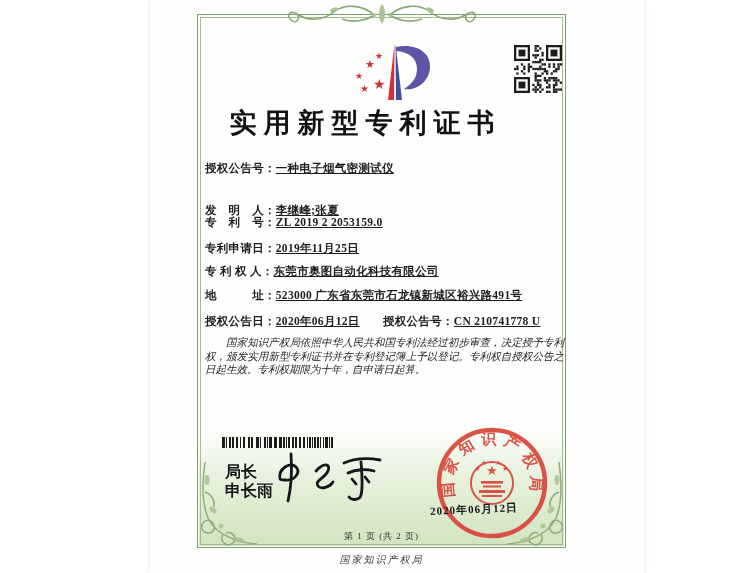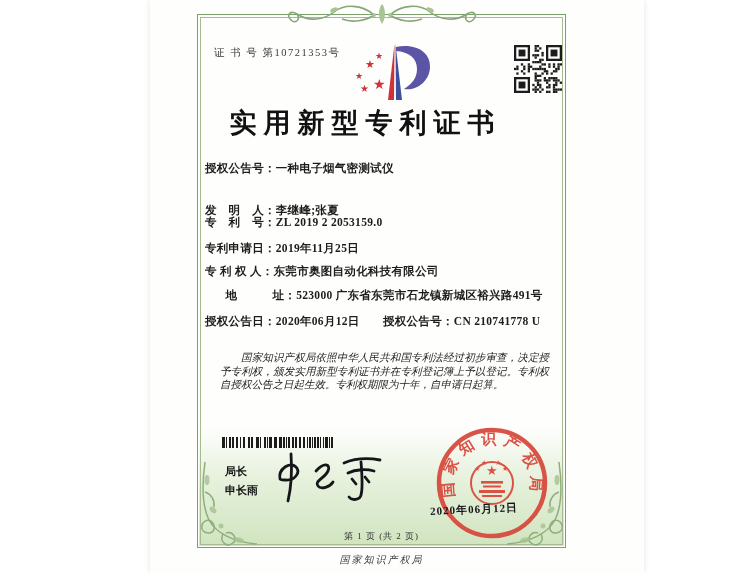--- a/index.html
+++ b/index.html
@@ -12,27 +12,27 @@
   .green-wash{left:199px;top:428px;width:365px;height:118px;background:linear-gradient(to bottom,rgba(214,232,199,0) 0%,rgba(205,227,185,0.45) 40%,rgba(197,222,176,0.80) 100%);}
   .flourish-top{left:282px;top:1px;width:200px;height:27px;}
   .flourish-bl{left:199px;top:462px;width:62px;height:85px;}
   .flourish-br{left:503px;top:462px;width:62px;height:85px;transform:scaleX(-1);}
   .cert-no{left:214px;top:46px;font-size:10.5px;letter-spacing:1.5px;color:#3a3a3a;}
   .logo{left:347px;top:41px;width:96px;height:63px;}
   .qr{left:514px;top:45px;width:48px;height:48px;}
   .title{left:181px;top:105px;width:369px;text-align:center;font-size:27px;font-weight:bold;letter-spacing:7px;color:#111;}
   .fields{left:205px;top:154px;width:358px;}
   .field-row{position:absolute;left:0;width:358px;font-size:11.5px;font-weight:600;color:#1d1d1d;letter-spacing:0.3px;white-space:nowrap;}
-  .field-row .val{font-weight:600;}
-  .fr1{top:7px;}.fr2{top:34px;margin-top:15px;}.fr3{top:61px;}.fr4{top:87px;}.fr5{top:110px;}.fr6{top:134px;text-align:center;}.fr7{top:160px;}
+  .field-row .val{font-weight:600;text-decoration:underline;}
+  .fr1{top:7px;}.fr2{top:34px;margin-top:15px;}.fr3{top:61px;}.fr4{top:87px;}.fr5{top:110px;}.fr6{top:134px;}.fr7{top:160px;}
   .pair2{position:absolute;left:178px;top:0;}
   .body-text{left:205px;top:336px;width:359px;font-size:10.5px;line-height:13.5px;font-style:italic;color:#1c1c1c;}
-  .body-text p{margin:15px;text-indent:2em;text-align:justify;}
+  .body-text p{margin:0;text-indent:2em;text-align:justify;}
   .barcode{left:222px;top:437px;width:113px;height:11px;}
-  .director{left:225px;top:462px;font-size:11px;font-weight:bold;color:#141414;line-height:19px;}
+  .director{left:225px;top:462px;font-size:16px;font-weight:bold;color:#141414;line-height:19px;}
   .signature{left:266px;top:448px;width:128px;height:60px;}
   .seal{left:426px;top:423px;width:132px;height:124px;opacity:0.93;}
   .seal-date{left:430px;top:502px;font-size:11px;color:#15151a;letter-spacing:1px;transform:rotate(-2.5deg);font-weight:600;}
   .page-no{left:197px;top:530px;width:369px;text-align:center;font-size:9px;color:#333;letter-spacing:1px;}
   .back-note{left:197px;top:553px;width:369px;text-align:center;font-size:10px;font-style:italic;color:#3c3c3c;letter-spacing:2px;}
 </style>
 </head>
 <body>
 
 <div class="scan">
@@ -81,21 +81,20 @@
       <path d="M6,30 c6,2 10,8 9,15"></path>
     </g>
     <g fill="#a9c492" opacity="0.85">
       <ellipse cx="8" cy="18" rx="2.5" ry="5"></ellipse>
       <ellipse cx="14" cy="48" rx="4" ry="2.5" transform="rotate(40 14 48)"></ellipse>
       <ellipse cx="40" cy="78" rx="5" ry="2.5" transform="rotate(15 40 78)"></ellipse>
       <circle cx="22" cy="64" r="2.5"></circle>
     </g>
   </svg>
 
-  <div class="abs cert-no">证 书 号 第10721353号</div>
 
   <svg class="abs logo" viewBox="0 0 96 63">
     <path d="M47.5,3 L41,59 L47,59 Z" fill="#cf3339"></path>
     <path d="M48.5,3 L49,59 L55,59 Z" fill="#3f4fa0"></path>
     <path d="M49,6 C70,2 84,12 83,27 C82,41 69,50 57,48 C65,43 70,37 70,28 C70,17 62,11 49,10 Z" fill="#5c55a6"></path>
     <text x="28" y="18" font-size="9" fill="#cf3339">★</text>
     <text x="18" y="27" font-size="11" fill="#cf3339">★</text>
     <text x="8" y="38" font-size="9" fill="#cf3339">★</text>
     <text x="13" y="51" font-size="10" fill="#cf3339">★</text>
     <text x="26" y="48" font-size="14" fill="#cf3339">★</text>

